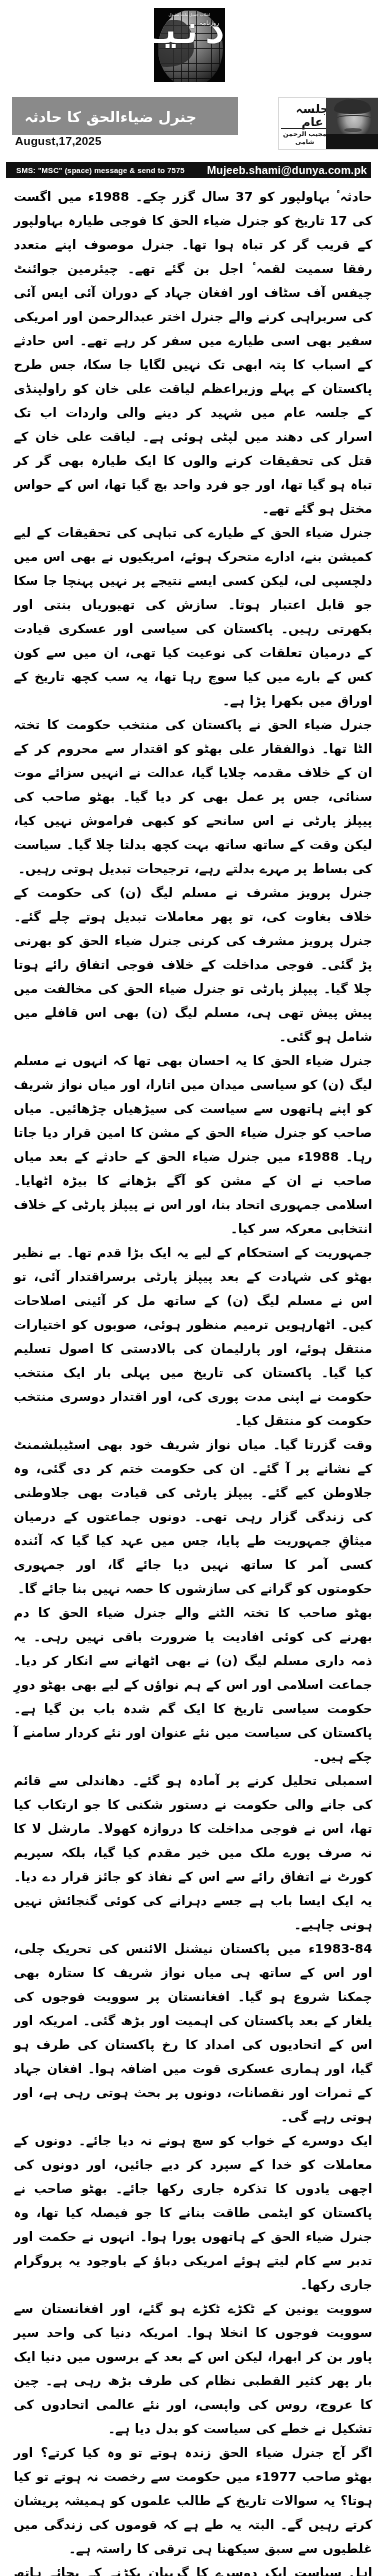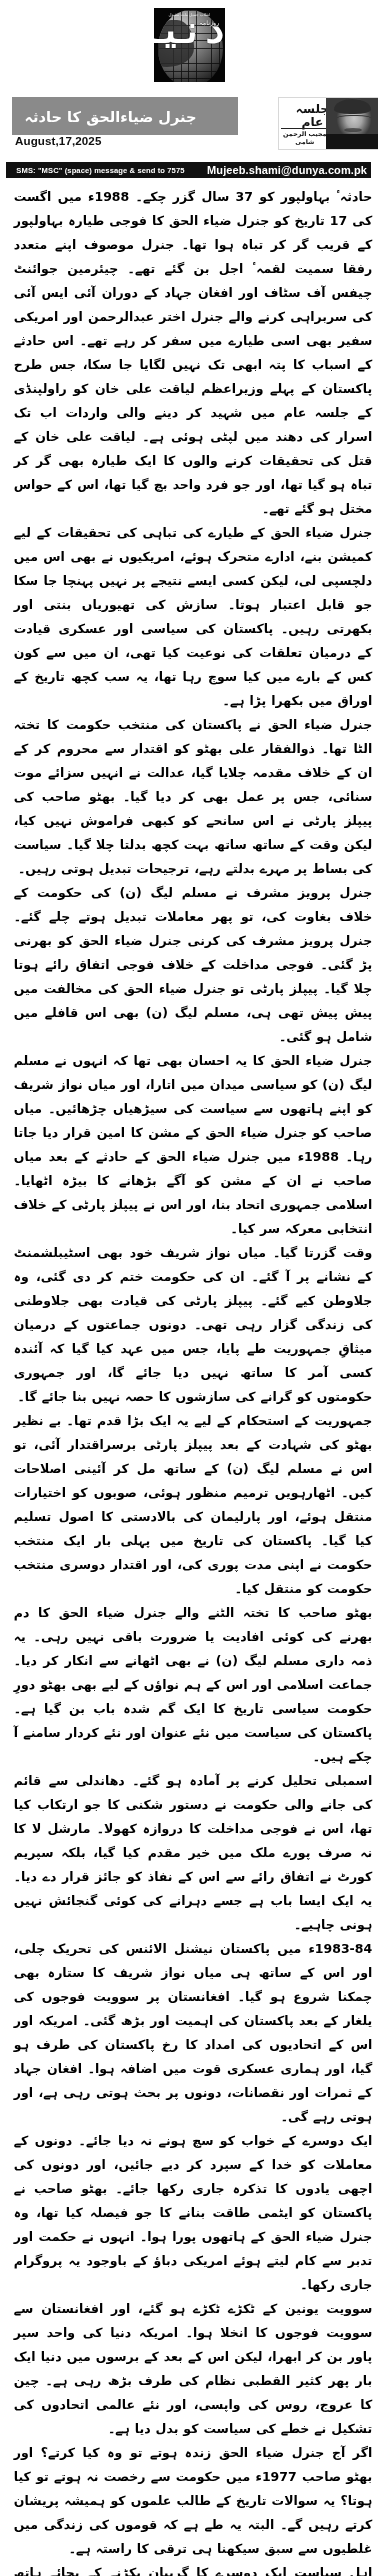--- a/index.html
+++ b/index.html
@@ -304,22 +304,22 @@
   <span class="sms-text">SMS: "MSC" (space) message &amp; send to 7575</span>
   <span class="email-text">Mujeeb.shami@dunya.com.pk</span>
 </div>
 
 <div class="article" id="article-body">
     <p>حادثہٴ بہاولپور کو 37 سال گزر چکے۔ 1988ء میں اگست کی 17 تاریخ کو جنرل ضیاء الحق کا فوجی طیارہ بہاولپور کے قریب گر کر تباہ ہوا تھا۔ جنرل موصوف اپنے متعدد رفقا سمیت لقمہٴ اجل بن گئے تھے۔ چیئرمین جوائنٹ چیفس آف سٹاف اور افغان جہاد کے دوران آئی ایس آئی کی سربراہی کرنے والے جنرل اختر عبدالرحمن اور امریکی سفیر بھی اسی طیارے میں سفر کر رہے تھے۔ اس حادثے کے اسباب کا پتہ ابھی تک نہیں لگایا جا سکا، جس طرح پاکستان کے پہلے وزیراعظم لیاقت علی خان کو راولپنڈی کے جلسہ عام میں شہید کر دینے والی واردات اب تک اسرار کی دھند میں لپٹی ہوئی ہے۔ لیاقت علی خان کے قتل کی تحقیقات کرنے والوں کا ایک طیارہ بھی گر کر تباہ ہو گیا تھا، اور جو فرد واحد بچ گیا تھا، اس کے حواس مختل ہو گئے تھے۔</p>
     <p>جنرل ضیاء الحق کے طیارے کی تباہی کی تحقیقات کے لیے کمیشن بنے، ادارے متحرک ہوئے، امریکیوں نے بھی اس میں دلچسپی لی، لیکن کسی ایسے نتیجے پر نہیں پہنچا جا سکا جو قابل اعتبار ہوتا۔ سازش کی تھیوریاں بنتی اور بکھرتی رہیں۔ پاکستان کی سیاسی اور عسکری قیادت کے درمیان تعلقات کی نوعیت کیا تھی، ان میں سے کون کس کے بارے میں کیا سوچ رہا تھا، یہ سب کچھ تاریخ کے اوراق میں بکھرا پڑا ہے۔</p>
     <p>جنرل ضیاء الحق نے پاکستان کی منتخب حکومت کا تختہ الٹا تھا۔ ذوالفقار علی بھٹو کو اقتدار سے محروم کر کے ان کے خلاف مقدمہ چلایا گیا، عدالت نے انہیں سزائے موت سنائی، جس پر عمل بھی کر دیا گیا۔ بھٹو صاحب کی پیپلز پارٹی نے اس سانحے کو کبھی فراموش نہیں کیا، لیکن وقت کے ساتھ ساتھ بہت کچھ بدلتا چلا گیا۔ سیاست کی بساط پر مہرے بدلتے رہے، ترجیحات تبدیل ہوتی رہیں۔</p>
     <p>جنرل پرویز مشرف نے مسلم لیگ (ن) کی حکومت کے خلاف بغاوت کی، تو پھر معاملات تبدیل ہوتے چلے گئے۔ جنرل پرویز مشرف کی کرنی جنرل ضیاء الحق کو بھرنی پڑ گئی۔ فوجی مداخلت کے خلاف فوجی اتفاق رائے ہوتا چلا گیا۔ پیپلز پارٹی تو جنرل ضیاء الحق کی مخالفت میں پیش پیش تھی ہی، مسلم لیگ (ن) بھی اس قافلے میں شامل ہو گئی۔</p>
     <p>جنرل ضیاء الحق کا یہ احسان بھی تھا کہ انہوں نے مسلم لیگ (ن) کو سیاسی میدان میں اتارا، اور میاں نواز شریف کو اپنے ہاتھوں سے سیاست کی سیڑھیاں چڑھائیں۔ میاں صاحب کو جنرل ضیاء الحق کے مشن کا امین قرار دیا جاتا رہا۔ 1988ء میں جنرل ضیاء الحق کے حادثے کے بعد میاں صاحب نے ان کے مشن کو آگے بڑھانے کا بیڑہ اٹھایا۔ اسلامی جمہوری اتحاد بنا، اور اس نے پیپلز پارٹی کے خلاف انتخابی معرکہ سر کیا۔</p>
+    <p>جمہوریت کے استحکام کے لیے یہ ایک بڑا قدم تھا۔ بے نظیر بھٹو کی شہادت کے بعد پیپلز پارٹی برسراقتدار آئی، تو اس نے مسلم لیگ (ن) کے ساتھ مل کر آئینی اصلاحات کیں۔ اٹھارہویں ترمیم منظور ہوئی، صوبوں کو اختیارات منتقل ہوئے، اور پارلیمان کی بالادستی کا اصول تسلیم کیا گیا۔ پاکستان کی تاریخ میں پہلی بار ایک منتخب حکومت نے اپنی مدت پوری کی، اور اقتدار دوسری منتخب حکومت کو منتقل کیا۔</p>
     <p>وقت گزرتا گیا۔ میاں نواز شریف خود بھی اسٹیبلشمنٹ کے نشانے پر آ گئے۔ ان کی حکومت ختم کر دی گئی، وہ جلاوطن کیے گئے۔ پیپلز پارٹی کی قیادت بھی جلاوطنی کی زندگی گزار رہی تھی۔ دونوں جماعتوں کے درمیان میثاقِ جمہوریت طے پایا، جس میں عہد کیا گیا کہ آئندہ کسی آمر کا ساتھ نہیں دیا جائے گا، اور جمہوری حکومتوں کو گرانے کی سازشوں کا حصہ نہیں بنا جائے گا۔</p>
-    <p>جمہوریت کے استحکام کے لیے یہ ایک بڑا قدم تھا۔ بے نظیر بھٹو کی شہادت کے بعد پیپلز پارٹی برسراقتدار آئی، تو اس نے مسلم لیگ (ن) کے ساتھ مل کر آئینی اصلاحات کیں۔ اٹھارہویں ترمیم منظور ہوئی، صوبوں کو اختیارات منتقل ہوئے، اور پارلیمان کی بالادستی کا اصول تسلیم کیا گیا۔ پاکستان کی تاریخ میں پہلی بار ایک منتخب حکومت نے اپنی مدت پوری کی، اور اقتدار دوسری منتخب حکومت کو منتقل کیا۔</p>
     <p>بھٹو صاحب کا تختہ الٹنے والے جنرل ضیاء الحق کا دم بھرنے کی کوئی افادیت یا ضرورت باقی نہیں رہی۔ یہ ذمہ داری مسلم لیگ (ن) نے بھی اٹھانے سے انکار کر دیا۔ جماعت اسلامی اور اس کے ہم نواؤں کے لیے بھی بھٹو دورِ حکومت سیاسی تاریخ کا ایک گم شدہ باب بن گیا ہے۔ پاکستان کی سیاست میں نئے عنوان اور نئے کردار سامنے آ چکے ہیں۔</p>
     <p>اسمبلی تحلیل کرنے پر آمادہ ہو گئے۔ دھاندلی سے قائم کی جانے والی حکومت نے دستور شکنی کا جو ارتکاب کیا تھا، اس نے فوجی مداخلت کا دروازہ کھولا۔ مارشل لا کا نہ صرف پورے ملک میں خیر مقدم کیا گیا، بلکہ سپریم کورٹ نے اتفاق رائے سے اس کے نفاذ کو جائز قرار دے دیا۔ یہ ایک ایسا باب ہے جسے دہرانے کی کوئی گنجائش نہیں ہونی چاہیے۔</p>
     <p>1983-84ء میں پاکستان نیشنل الائنس کی تحریک چلی، اور اس کے ساتھ ہی میاں نواز شریف کا ستارہ بھی چمکنا شروع ہو گیا۔ افغانستان پر سوویت فوجوں کی یلغار کے بعد پاکستان کی اہمیت اور بڑھ گئی۔ امریکہ اور اس کے اتحادیوں کی امداد کا رخ پاکستان کی طرف ہو گیا، اور ہماری عسکری قوت میں اضافہ ہوا۔ افغان جہاد کے ثمرات اور نقصانات، دونوں پر بحث ہوتی رہی ہے، اور ہوتی رہے گی۔</p>
     <p>ایک دوسرے کے خواب کو سچ ہونے نہ دیا جائے۔ دونوں کے معاملات کو خدا کے سپرد کر دیے جائیں، اور دونوں کی اچھی یادوں کا تذکرہ جاری رکھا جائے۔ بھٹو صاحب نے پاکستان کو ایٹمی طاقت بنانے کا جو فیصلہ کیا تھا، وہ جنرل ضیاء الحق کے ہاتھوں پورا ہوا۔ انہوں نے حکمت اور تدبر سے کام لیتے ہوئے امریکی دباؤ کے باوجود یہ پروگرام جاری رکھا۔</p>
     <p>سوویت یونین کے ٹکڑے ٹکڑے ہو گئے، اور افغانستان سے سوویت فوجوں کا انخلا ہوا۔ امریکہ دنیا کی واحد سپر پاور بن کر ابھرا، لیکن اس کے بعد کے برسوں میں دنیا ایک بار پھر کثیر القطبی نظام کی طرف بڑھ رہی ہے۔ چین کا عروج، روس کی واپسی، اور نئے عالمی اتحادوں کی تشکیل نے خطے کی سیاست کو بدل دیا ہے۔</p>
     <p>اگر آج جنرل ضیاء الحق زندہ ہوتے تو وہ کیا کرتے؟ اور بھٹو صاحب 1977ء میں حکومت سے رخصت نہ ہوتے تو کیا ہوتا؟ یہ سوالات تاریخ کے طالب علموں کو ہمیشہ پریشان کرتے رہیں گے۔ البتہ یہ طے ہے کہ قوموں کی زندگی میں غلطیوں سے سبق سیکھنا ہی ترقی کا راستہ ہے۔</p>
     <p>اہل سیاست ایک دوسرے کا گریبان پکڑنے کے بجائے ہاتھ تھامیں، اور ملک کو آگے لے جانے کی راہ نکالیں۔ جنرل ضیاء الحق اور ذوالفقار علی بھٹو دونوں کے لیے دعا کیجیے، لیکن ان کی غلطیاں دہرانے کی حماقت نہ کیجیے۔</p>
   </div>
 
 

